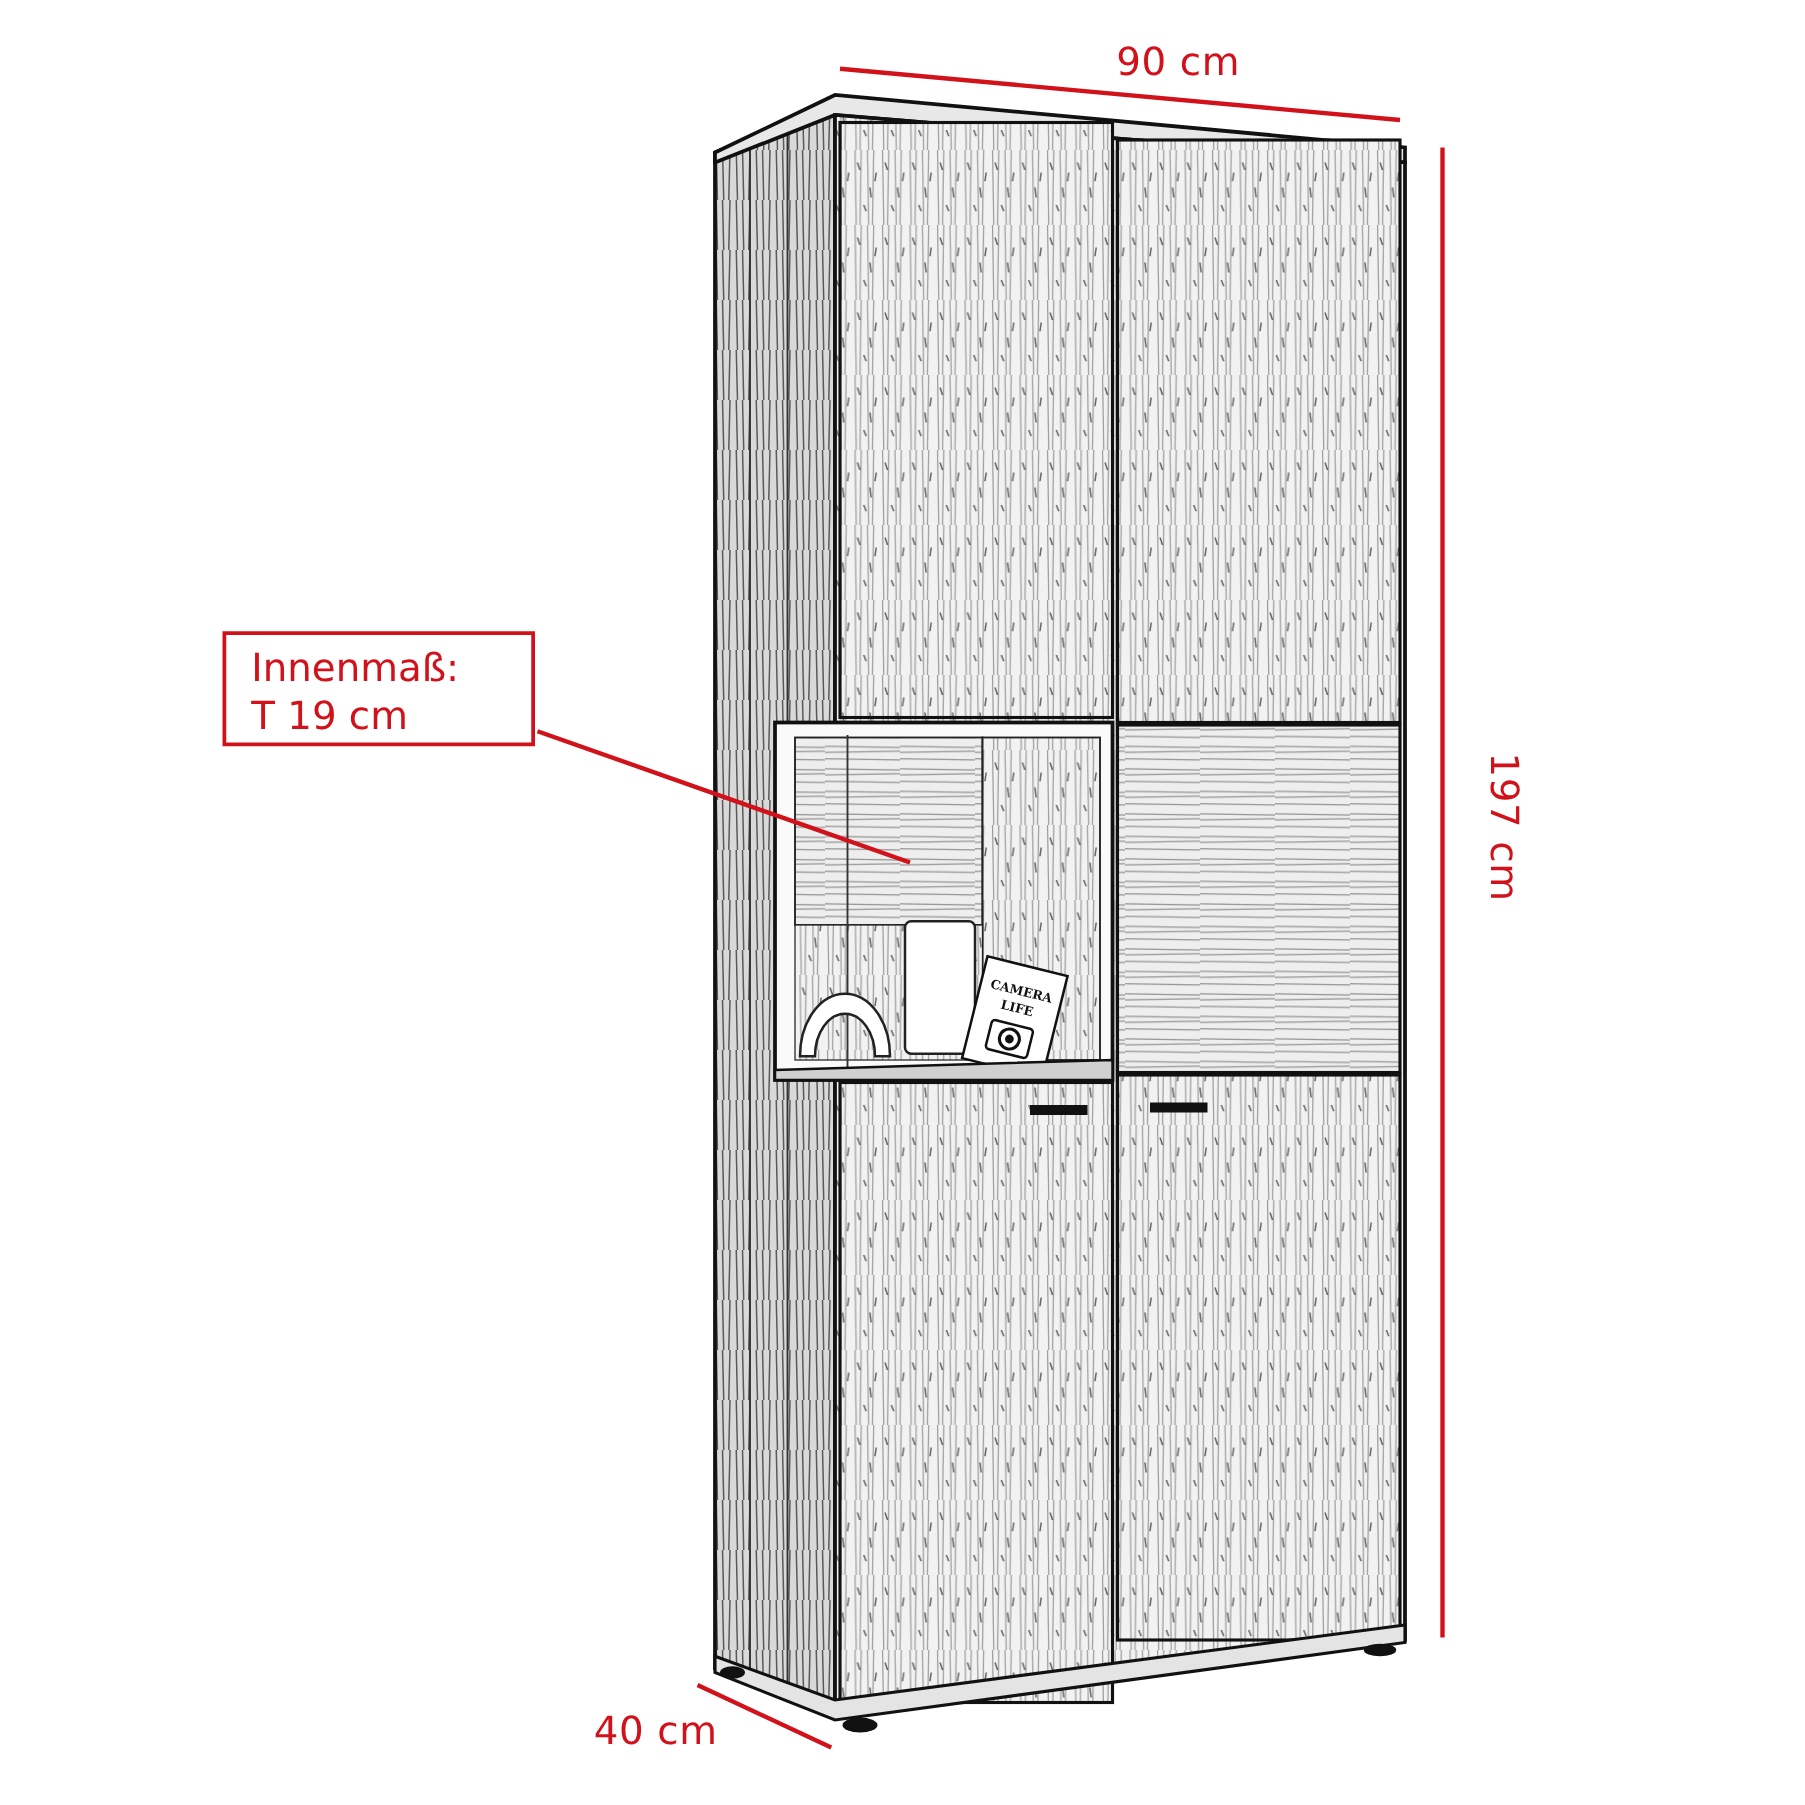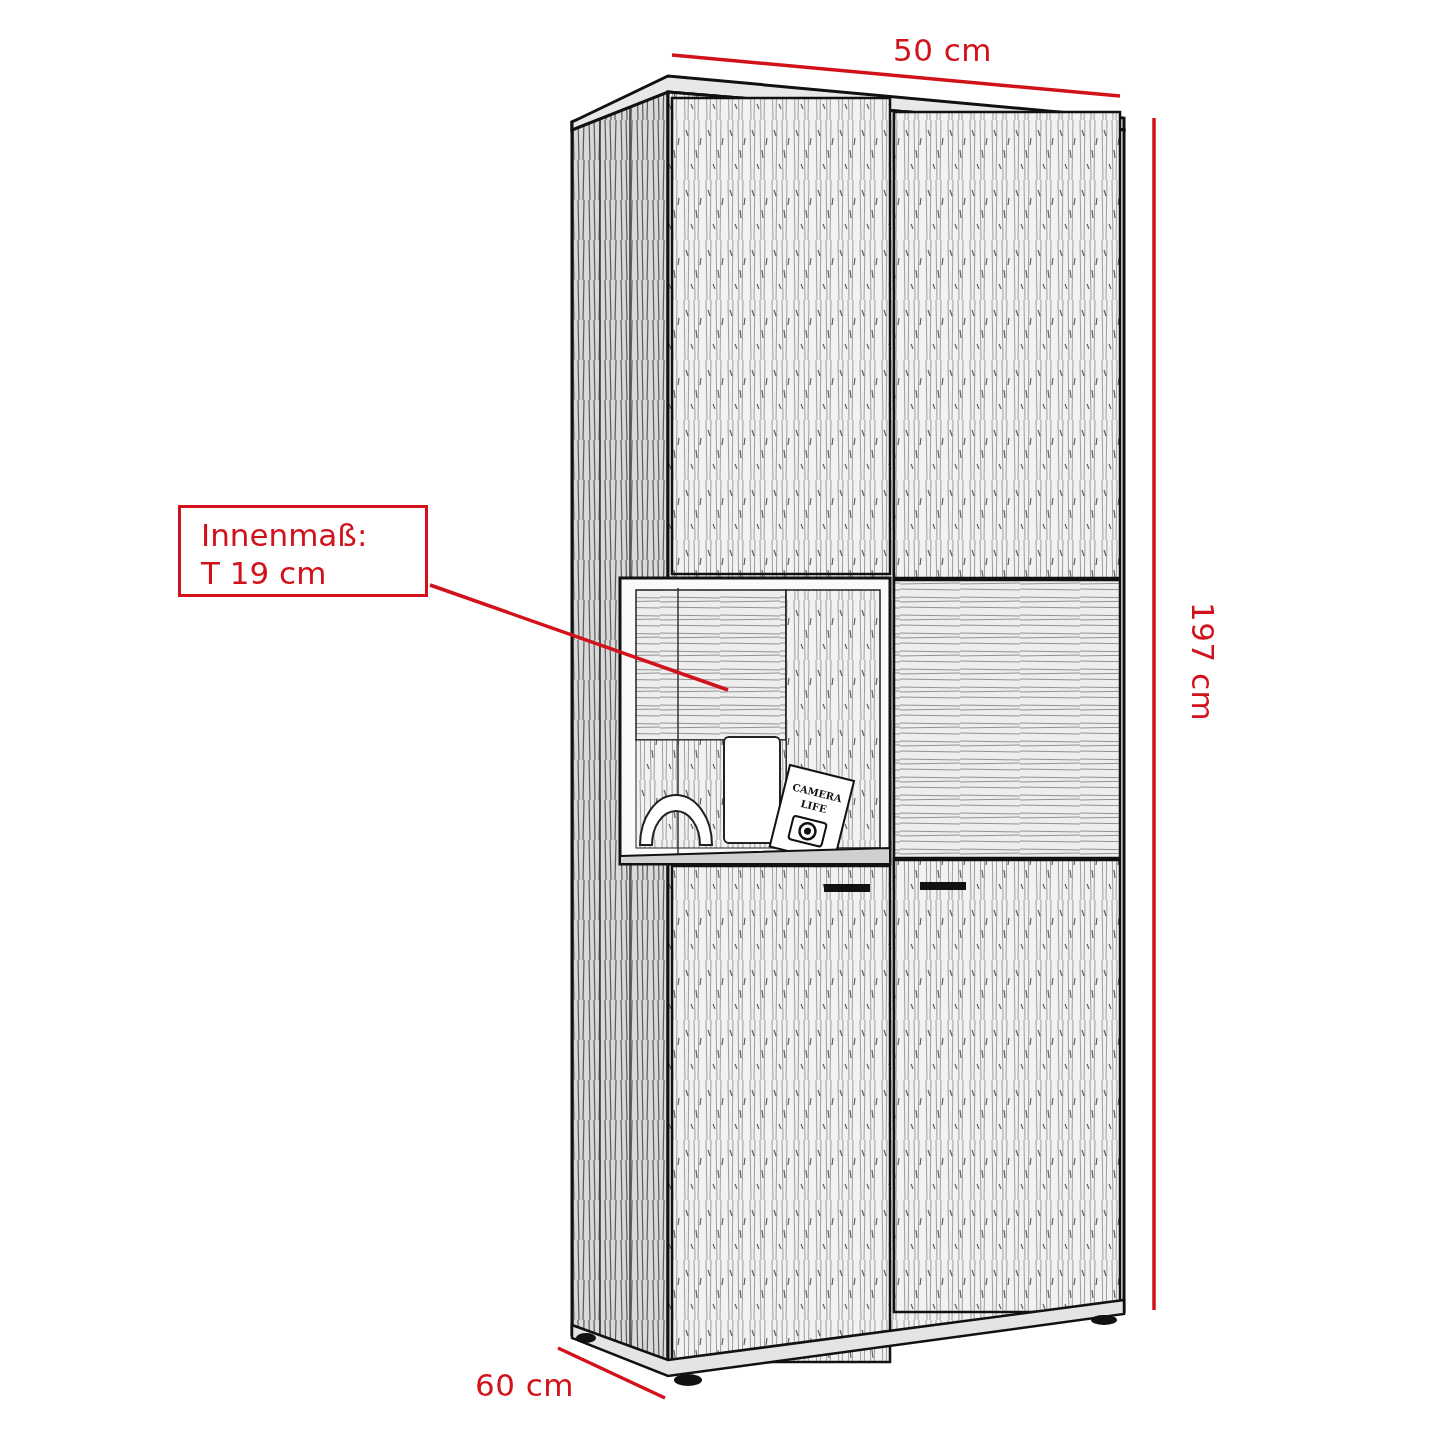--- a/index.html
+++ b/index.html
@@ -88,20 +88,20 @@
     <ellipse cx="1104" cy="1320" rx="13" ry="5" fill="#111"></ellipse>
     <ellipse cx="586" cy="1338" rx="10" ry="5" fill="#111"></ellipse>
   </g>
 
   <line x1="672" y1="55" x2="1120" y2="96" stroke="#d2121b" stroke-width="3.5"></line>
   <line x1="1154" y1="118" x2="1154" y2="1310" stroke="#d2121b" stroke-width="3.5"></line>
   <line x1="558" y1="1348" x2="665" y2="1398" stroke="#d2121b" stroke-width="3.5"></line>
   <line x1="430" y1="585" x2="728" y2="690" stroke="#d2121b" stroke-width="3.5"></line>
 </svg>
 
-<div id="label-width" class="dim-label">50 cm</div>
+<div id="label-width" class="dim-label">90 cm</div>
 <div id="label-height" class="dim-label">197 cm</div>
-<div id="label-depth" class="dim-label">60 cm</div>
+<div id="label-depth" class="dim-label">40 cm</div>
 
 <div id="callout-box">
   <div>Innenmaß:</div>
   <div>T 19 cm</div>
 </div>
 
 </body></html>

